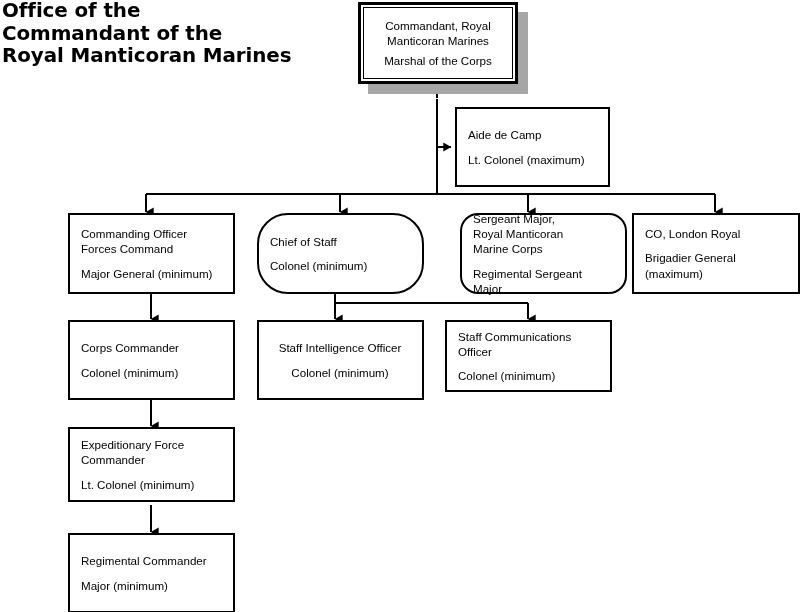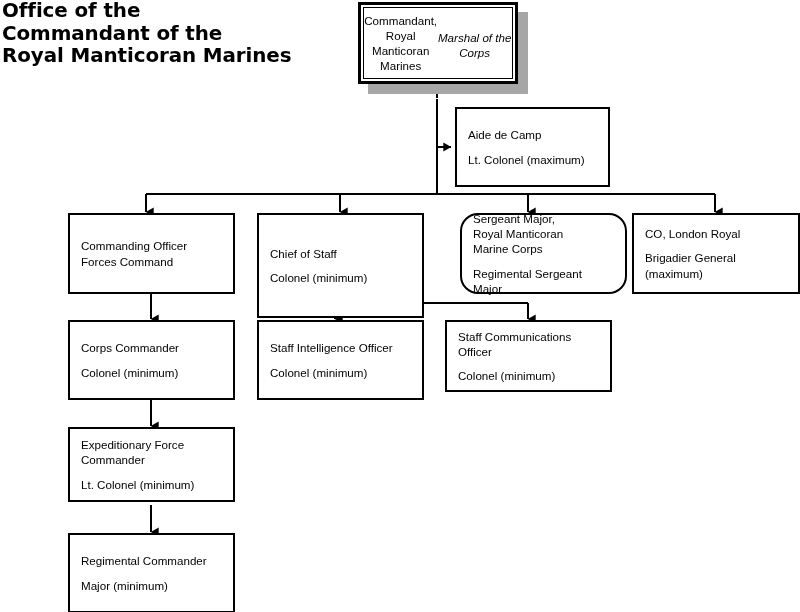--- a/index.html
+++ b/index.html
@@ -82,34 +82,33 @@
     background: #ffffff;
     border: 3px solid #000000;
     padding: 2px;
   }
   #node-commandant .inner {
     box-sizing: border-box;
     width: 100%;
     height: 100%;
     border: 1px solid #000000;
     display: flex;
-    flex-direction: row;
+    flex-direction: column;
     justify-content: center;
     align-items: center;
   }
   #node-commandant .ln {
     font-size: 11.6px;
     line-height: 15.2px;
     text-align: center;
     padding: 0;
     white-space: pre-line;
   }
   #node-commandant .ln.gap {
     margin-top: 4px;
-    font-style: italic;
   }
 </style>
 </head>
 <body>
 
 <div id="canvas">
 
   <div id="title">Office of the
 Commandant of the
 Royal Manticoran Marines</div>
@@ -165,23 +164,24 @@
   </div>
 
   <div class="node" style="left:455px; top:107px; width:155px; height:80px;">
     <div class="ln">Aide de Camp</div>
     <div class="ln gap">Lt. Colonel (maximum)</div>
   </div>
 
   <div class="node" style="left:68px; top:213px; width:167px; height:81px;">
     <div class="ln">Commanding Officer
 Forces Command</div>
-  </div>
-
-  <div class="node" style="left:257px; top:213px; width:167px; height:105px;">
+    <div class="ln gap">Major General (minimum)</div>
+  </div>
+
+  <div class="node" style="left:257px; top:213px; width:167px; height:81px;border-radius:31px;">
     <div class="ln">Chief of Staff</div>
     <div class="ln gap">Colonel (minimum)</div>
   </div>
 
   <div class="node" style="left:460px; top:213px; width:167px; height:81px;border-radius:18px;">
     <div class="ln">Sergeant Major,
 Royal Manticoran
 Marine Corps</div>
     <div class="ln gap">Regimental Sergeant Major</div>
   </div>
@@ -189,21 +189,21 @@
   <div class="node" style="left:632px; top:213px; width:168px; height:81px;">
     <div class="ln">CO, London Royal</div>
     <div class="ln gap">Brigadier General (maximum)</div>
   </div>
 
   <div class="node" style="left:68px; top:320px; width:167px; height:80px;">
     <div class="ln">Corps Commander</div>
     <div class="ln gap">Colonel (minimum)</div>
   </div>
 
-  <div class="node" style="left:257px; top:320px; width:167px; height:80px;">
+  <div class="node" style="left:257px; top:320px; width:167px; height:80px;text-align:center;">
     <div class="ln">Staff Intelligence Officer</div>
     <div class="ln gap">Colonel (minimum)</div>
   </div>
 
   <div class="node" style="left:445px; top:320px; width:167px; height:72px;">
     <div class="ln">Staff Communications
 Officer</div>
     <div class="ln gap">Colonel (minimum)</div>
   </div>
 

